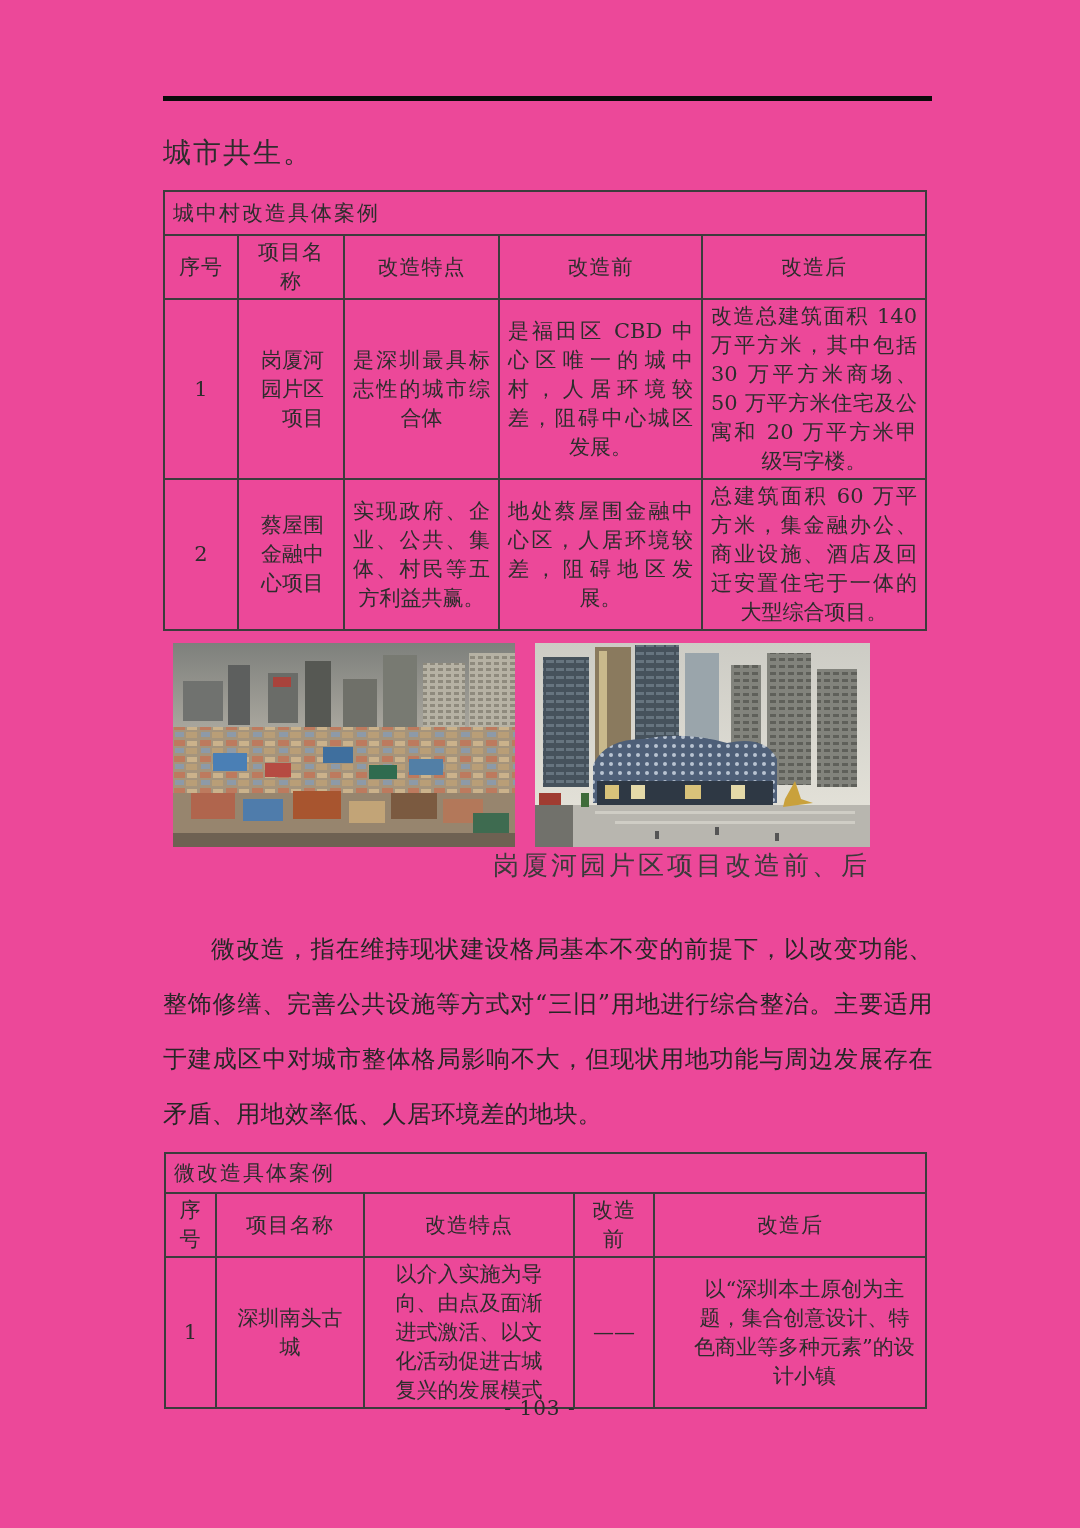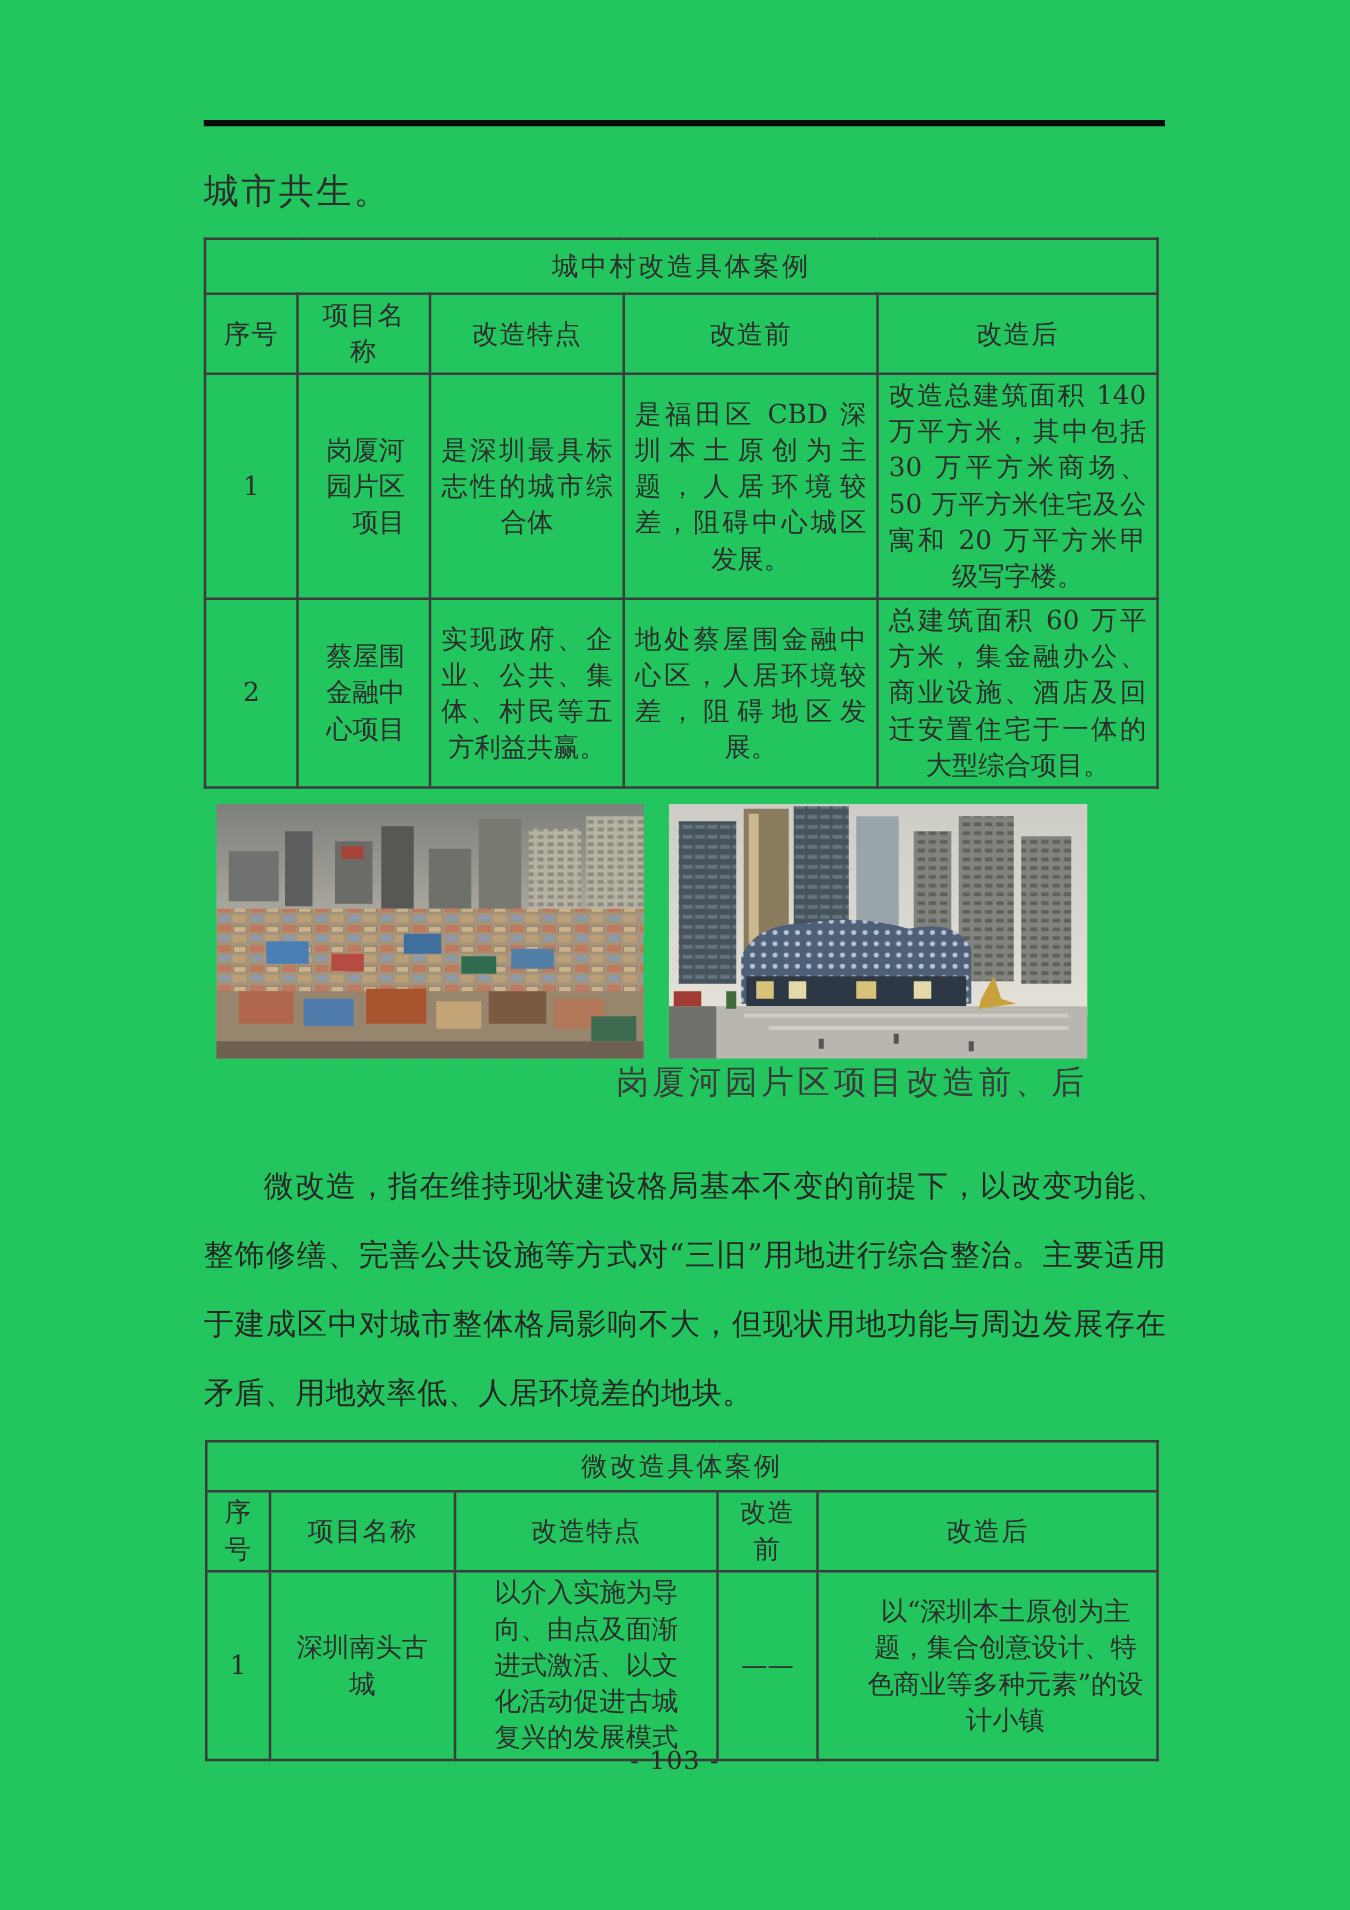--- a/index.html
+++ b/index.html
@@ -1,31 +1,31 @@
 <!DOCTYPE html>
 <html><head>
 <meta charset="utf-8">
 <style>
   html,body{margin:0;padding:0;background:#e9e9e9;}
   .page{
     position:relative;
     width:1080px;height:1528px;
     margin:0 auto;
-    background:#22c55e;
+    background:#ec4899;
     font-family:"DejaVu Serif","Liberation Serif",serif;
     color:#2d2d2d;
     overflow:hidden;
   }
   .rule{position:absolute;left:163px;top:96px;width:769px;height:5px;background:#0b0b0b;}
   .intro{position:absolute;left:163px;top:134px;font-size:28px;letter-spacing:2px;}
 
   table{border-collapse:collapse;table-layout:fixed;}
   th,td{border:2px solid #3c3c3c;font-weight:normal;padding:2px 8px;
         font-size:21px;line-height:29px;vertical-align:middle;overflow:hidden;}
-  .tbl-title td{text-align:center;letter-spacing:2px;}
+  .tbl-title td{text-align:left;letter-spacing:2px;}
   th{text-align:center;letter-spacing:1px;}
   .c-num{text-align:center;}
   .c-just{text-align:justify;text-align-last:center;}
   .c-center{text-align:center;}
   .wrapbox{display:inline-block;text-align:center;}
   .w-seq{width:1.2em;}
   .w-name3{width:3.15em;text-align:right;}
   .w-hdr3{width:3.2em;}
   .w-pre2{width:2.2em;}
   .w-name5{width:5.3em;text-align:center;}
@@ -83,21 +83,21 @@
       <th>序号</th>
       <th><span class="wrapbox w-hdr3">项目名称</span></th>
       <th>改造特点</th>
       <th>改造前</th>
       <th>改造后</th>
     </tr>
     <tr class="r1">
       <td class="c-num">1</td>
       <td class="c-center"><span class="wrapbox w-name3">岗厦河园片区项目</span></td>
       <td class="c-just">是深圳最具标志性的城市综合体</td>
-      <td class="c-just">是福田区 CBD 深圳本土原创为主题，人居环境较差，阻碍中心城区发展。</td>
+      <td class="c-just">是福田区 CBD 中心区唯一的城中村，人居环境较差，阻碍中心城区发展。</td>
       <td class="c-just">改造总建筑面积 140 万平方米，其中包括 30 万平方米商场、50 万平方米住宅及公寓和 20 万平方米甲级写字楼。</td>
     </tr>
     <tr class="r2">
       <td class="c-num">2</td>
       <td class="c-center"><span class="wrapbox w-name3">蔡屋围金融中心项目</span></td>
       <td class="c-just">实现政府、企业、公共、集体、村民等五方利益共赢。</td>
       <td class="c-just">地处蔡屋围金融中心区，人居环境较差，阻碍地区发展。</td>
       <td class="c-just">总建筑面积 60 万平方米，集金融办公、商业设施、酒店及回迁安置住宅于一体的大型综合项目。</td>
     </tr>
   </tbody>

